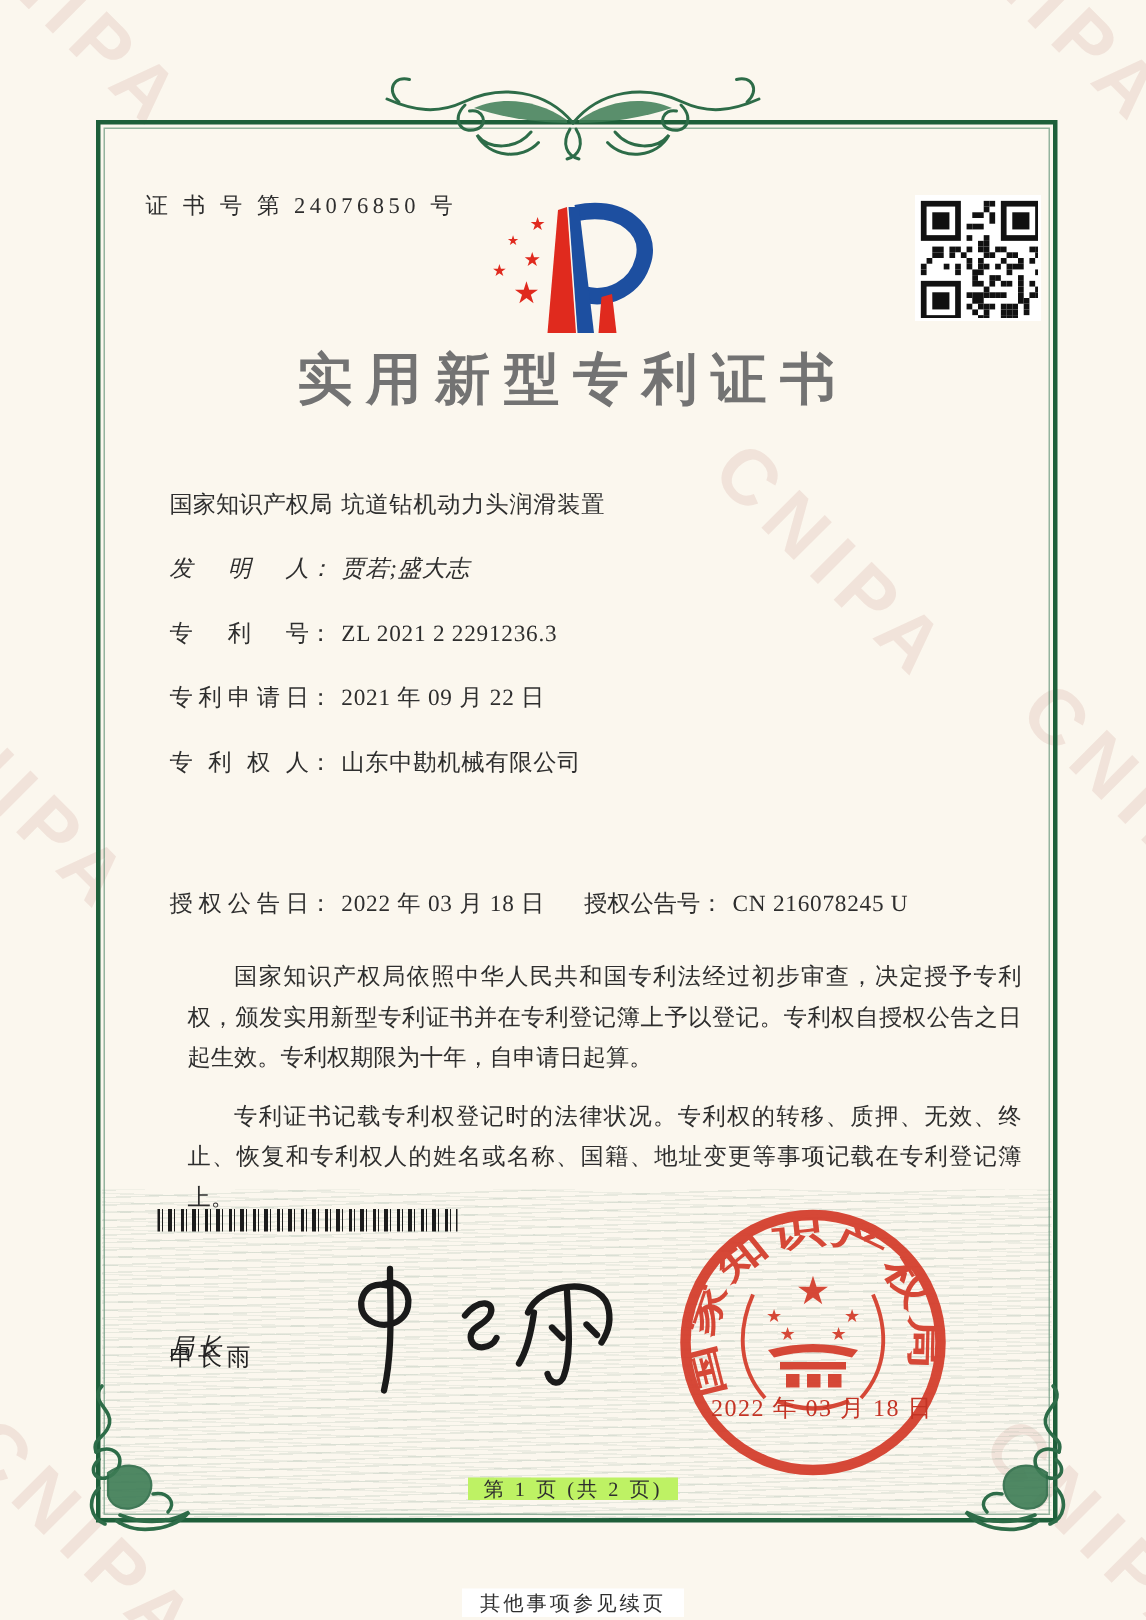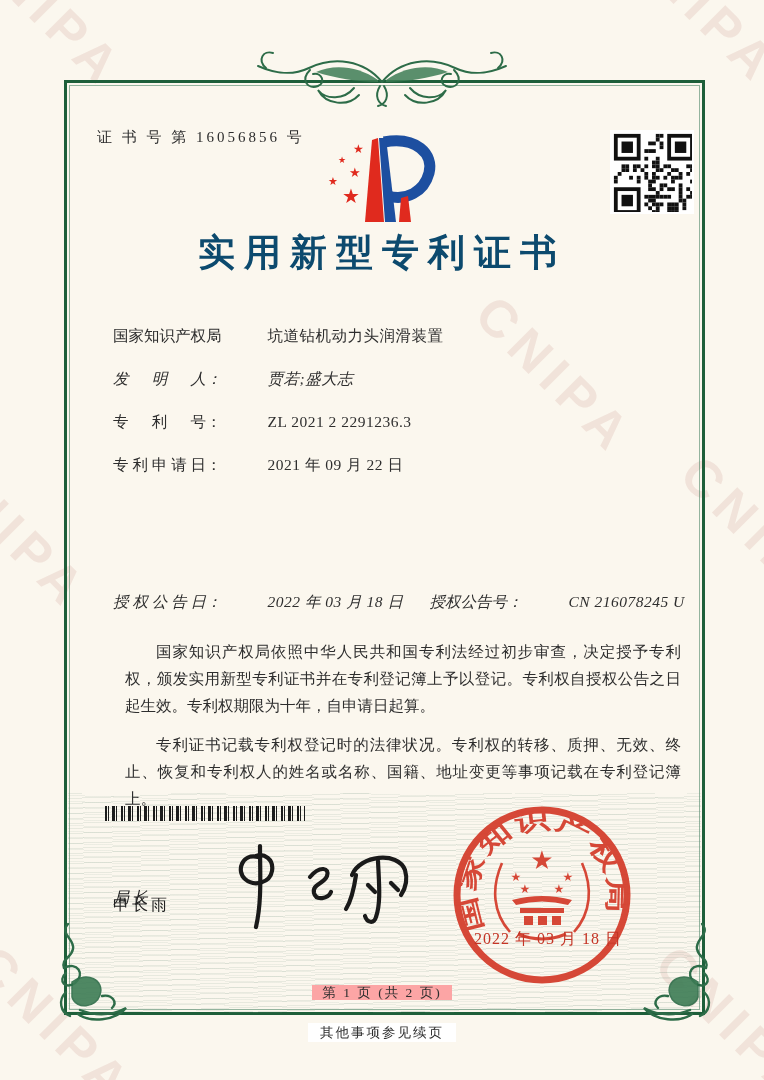--- a/index.html
+++ b/index.html
@@ -12,35 +12,35 @@
       transform:rotate(45deg);pointer-events:none;user-select:none;}
   
   .frame{position:absolute;left:64px;top:80px;width:641px;height:935px;border:3px solid #1e5f3a;box-sizing:border-box;}
   .frame-inner{position:absolute;inset:2px;border:1px solid rgba(80,135,105,0.6);}
   
   .guilloche{position:absolute;left:68px;top:793px;width:633px;height:220px;
      background:
        repeating-linear-gradient(178deg, rgba(110,145,125,0.14) 0 1px, transparent 1px 5px),
        repeating-linear-gradient(182deg, rgba(110,145,125,0.10) 0 1px, transparent 1px 6px);}
   .certno{left:97px;top:128px;font-size:15px;letter-spacing:3px;}
-  .title{left:0;right:0;top:228px;text-align:center;font-size:37px;font-weight:bold;letter-spacing:9px;color:#0c4a6e;}
+  .title{left:0;right:0;top:228px;text-align:center;font-size:37px;font-weight:bold;letter-spacing:9px;color:#737373;}
   .frow{left:113px;font-size:15.5px;white-space:nowrap;}
   .flabel{display:inline-block;width:93px;text-align:justify;text-align-last:justify;vertical-align:bottom;}
   .fcolon{display:inline-block;margin-right:6px;}
-  .fval{letter-spacing:0.5px;margin-left:40px;}
+  .fval{letter-spacing:0.5px;}
   .pair2{margin-left:26px;}
   .paras{left:113px;width:580px;top:626px;font-size:15.5px;line-height:27px;text-align:justify;}
   .paras p{margin:12px;text-indent:2em;}
   .barcode{left:105px;top:806px;width:200px;height:15px;
      background:repeating-linear-gradient(90deg,#1c1c1c 0 2px,transparent 2px 3px,#1c1c1c 3px 4px,transparent 4px 7px,#1c1c1c 7px 10px,transparent 10px 11px,#1c1c1c 11px 12px,transparent 12px 16px);}
   .director{left:113px;font-size:16px;letter-spacing:3px;color:#222;}
   .sealdate{left:474px;top:929px;font-size:16px;letter-spacing:1px;color:#c43425;z-index:6;white-space:nowrap;}
   .pageinfo{left:0;right:0;top:984px;text-align:center;font-size:13.5px;letter-spacing:2px;}
-  .pageinfo span{background:#fca5a5;padding:0 10px;}
-  .footnote{left:0;right:0;top:1024px;text-align:center;font-size:13.5px;letter-spacing:2px;}
+  .pageinfo span{background:#bef264;padding:0 10px;}
+  .footnote{left:0;right:0;top:1060px;text-align:center;font-size:13.5px;letter-spacing:2px;}
   .footnote span{background:#ffffff;padding:2px 12px;}
   .logo{left:322px;top:126px;width:125px;height:100px;}
   .logo .star{position:absolute;color:#e02a1e;line-height:1;}
   .qr{left:610px;top:130px;width:84px;height:84px;background:#fff;padding:2px;box-sizing:border-box;}
   svg{display:block;}
 </style>
 </head>
 <body>
 
 <div class="page">
@@ -87,21 +87,21 @@
     <g stroke="#2d6c48" fill="none" stroke-width="2.4" stroke-linecap="round">
       <path d="M22,2 c-9,10 7,15 5,25 c-2,10 -12,9 -9,19"></path>
       <path d="M18,46 c13,-7 22,6 11,15 c-9,7 -18,-2 -9,-10"></path>
       <path d="M26,60 c15,-11 33,-2 28,13 c-4,13 -24,15 -28,2 Z" fill="#3d7c55" stroke-width="1.5" opacity="0.9"></path>
       <path d="M34,88 c15,6 31,6 46,-2 c-11,13 -36,15 -48,6"></path>
       <path d="M20,70 c-8,8 -6,20 4,24"></path>
       <path d="M56,74 c10,-2 16,6 10,12"></path>
     </g>
   </svg>
 
-  <div class="abs certno">证 书 号 第 16056856 号</div>
+  <div class="abs certno">证 书 号 第 24076850 号</div>
 
   <div class="abs logo">
     <span class="star" style="left:20px;top:60px;font-size:20px;">★</span>
     <span class="star" style="left:6px;top:50px;font-size:11px;">★</span>
     <span class="star" style="left:27px;top:40px;font-size:13px;">★</span>
     <span class="star" style="left:16px;top:30px;font-size:9px;">★</span>
     <span class="star" style="left:31px;top:17px;font-size:12px;">★</span>
     <svg width="125" height="100" viewBox="0 0 125 100">
       <path d="M62,16 C94,10 112,28 107,47 C102,66 84,75 66,70" fill="none" stroke="#1d4fa0" stroke-width="11"></path>
       <polygon points="57,12 64,12 74,96 63,96" fill="#1d4fa0"></polygon>
@@ -235,21 +235,24 @@
   </div>
   <div class="abs frow" style="top:369px;font-style:italic;">
     <span class="flabel">发明人</span><span class="fcolon">：</span><span class="fval">贾若;盛大志</span>
   </div>
   <div class="abs frow" style="top:412px;">
     <span class="flabel">专利号</span><span class="fcolon">：</span><span class="fval">ZL 2021 2 2291236.3</span>
   </div>
   <div class="abs frow" style="top:455px;">
     <span class="flabel">专利申请日</span><span class="fcolon">：</span><span class="fval">2021 年 09 月 22 日</span>
   </div>
-  <div class="abs frow" style="top:592px;font-style:italic;">
+  <div class="abs frow" style="top:498px;">
+    <span class="flabel">专利权人</span><span class="fcolon">：</span><span class="fval">山东中勘机械有限公司</span>
+  </div>
+  <div class="abs frow" style="top:592px;">
     <span class="flabel">授权公告日</span><span class="fcolon">：</span><span class="fval">2022 年 03 月 18 日</span><span class="pair2"><span>授权公告号</span><span class="fcolon">：</span><span class="fval">CN 216078245 U</span></span>
   </div>
 
   <div class="abs paras">
     <p>国家知识产权局依照中华人民共和国专利法经过初步审查，决定授予专利权，颁发实用新型专利证书并在专利登记簿上予以登记。专利权自授权公告之日起生效。专利权期限为十年，自申请日起算。</p>
     <p>专利证书记载专利权登记时的法律状况。专利权的转移、质押、无效、终止、恢复和专利权人的姓名或名称、国籍、地址变更等事项记载在专利登记簿上。</p>
   </div>
 
   <div class="abs barcode"></div>
 

